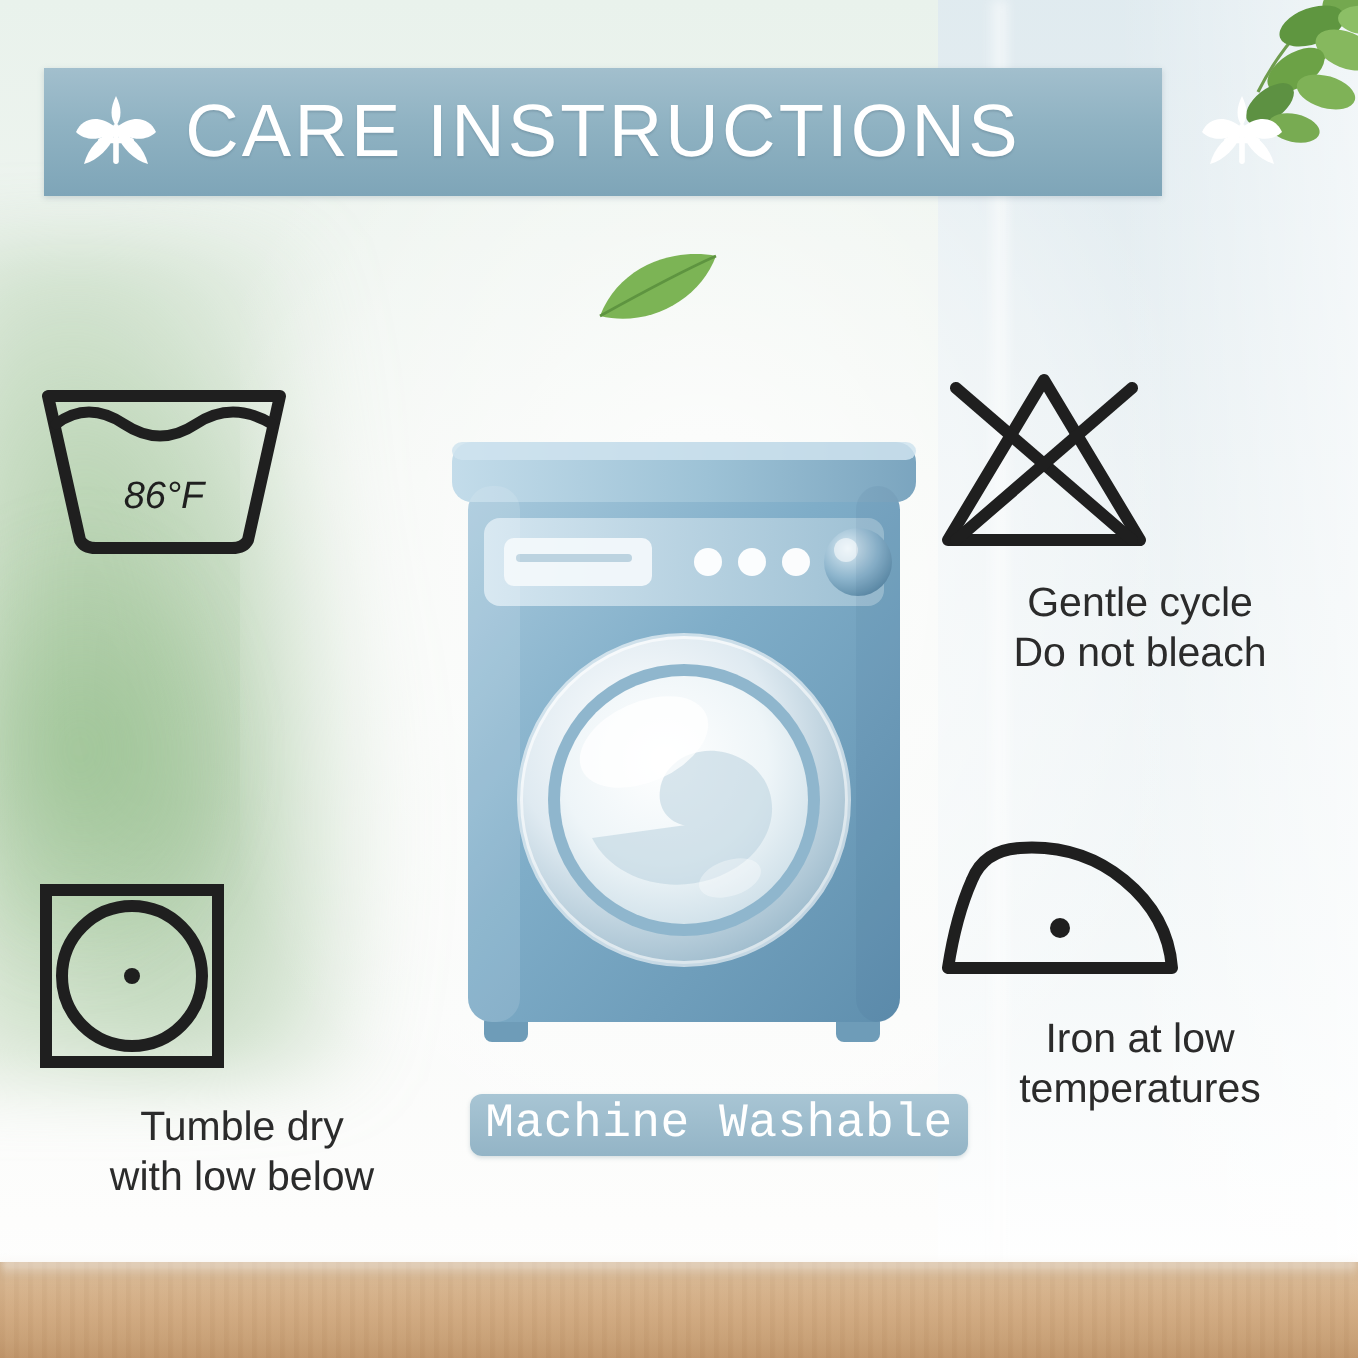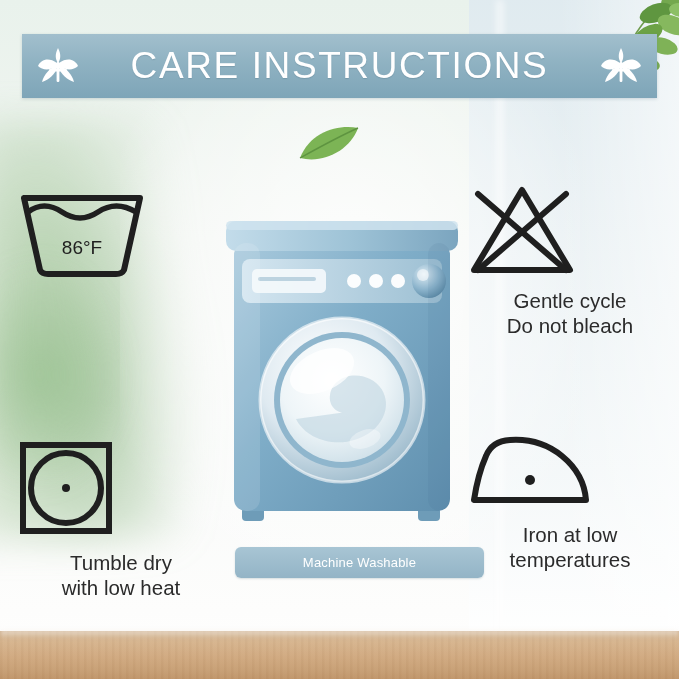--- a/index.html
+++ b/index.html
@@ -113,21 +113,21 @@
         rgba(150,115,80,0.06) 2px,
         rgba(255,230,200,0.05) 3px,
         rgba(255,230,200,0.05) 7px);
     opacity: 0.8;
   }
 
   
   .banner {
     position: absolute;
     left: 22px; top: 34px;
-    width: 635px; height: 64px;
+    width: 559px; height: 64px;
     background: linear-gradient(to bottom, #a2bfcd 0%, #8fb2c2 45%, #7ea5b8 100%);
     display: flex;
     align-items: center;
     justify-content: center;
     box-shadow: 0 1px 3px rgba(90,120,135,0.25);
   }
   .banner-title {
     color: #ffffff;
     font-size: 37px;
     letter-spacing: 1.6px;
@@ -162,33 +162,34 @@
     left: 222px; top: 207px;
     width: 240px; height: 330px;
   }
 
   
   .symbol {
     position: absolute;
   }
   .sym-icon {
     display: block;
+    font-style: italic;
   }
   .sym-label {
     font-size: 20.5px;
     color: #2b2b2b;
     line-height: 1.22;
     text-align: center;
     white-space: pre-line;
   }
 
   .sym-wash   { left: 18px;  top: 192px;  width: 206px; }
   .sym-bleach { left: 466px; top: 184px;  width: 208px; }
   .sym-dry    { left: 18px;  top: 440px;  width: 206px; }
-  .sym-iron   { left: 466px; top: 428px;  width: 208px; }
+  .sym-iron   { left: 466px; top: 412px;  width: 208px; }
 
   .sym-wash .sym-icon,
   .sym-bleach .sym-icon,
   .sym-dry .sym-icon,
   .sym-iron .sym-icon { margin: 0 auto; }
 
   .sym-wash .sym-label   { margin-top: 8px; }
   .sym-bleach .sym-label { margin-top: 8px; }
   .sym-dry .sym-label    { margin-top: 10px; }
   .sym-iron .sym-label   { margin-top: 10px; }
@@ -206,23 +207,24 @@
     width: 249px; height: 31px;
     border-radius: 6px;
     background: linear-gradient(to bottom, #a8c5d4 0%, #93b4c6 100%);
     display: flex;
     align-items: center;
     justify-content: center;
     box-shadow: 0 1px 2px rgba(100,130,145,0.25);
   }
   .pill-text {
     color: #ffffff;
-    font-size: 13px;
+    font-size: 24px;
     letter-spacing: 0.2px;
     white-space: nowrap;
+    font-family: Liberation Mono, monospace;
   }
 </style>
 </head>
 <body>
 
 <div id="page">
 
   <div class="bg-base"></div>
   <div class="bg-green-left"></div>
   <div class="bg-green-left2"></div>
@@ -385,21 +387,21 @@
 
   <div class="symbol sym-dry">
     <div class="sym-icon">
       <svg viewBox="0 0 96 96" width="96" height="96" aria-hidden="true">
         <rect x="5" y="5" width="86" height="86" fill="none" stroke="#1f1f1f" stroke-width="6"></rect>
         <circle cx="48" cy="48" r="35" fill="none" stroke="#1f1f1f" stroke-width="6"></circle>
         <circle cx="48" cy="48" r="4" fill="#1f1f1f"></circle>
       </svg>
     </div>
     <div class="sym-label">Tumble dry
-with low heat</div>
+with low below</div>
   </div>
 
   <div class="symbol sym-iron">
     <div class="sym-icon">
       <svg viewBox="0 0 128 80" width="128" height="80" aria-hidden="true">
         <path d="M8 72 L120 72 Q118 46, 96 28 Q74 10, 44 12 Q26 13, 20 28 Q12 46, 8 72 Z" fill="none" stroke="#1f1f1f" stroke-width="6" stroke-linejoin="round"></path>
         <circle cx="64" cy="52" r="5" fill="#1f1f1f"></circle>
       </svg>
     </div>
     <div class="sym-label">Iron at low

